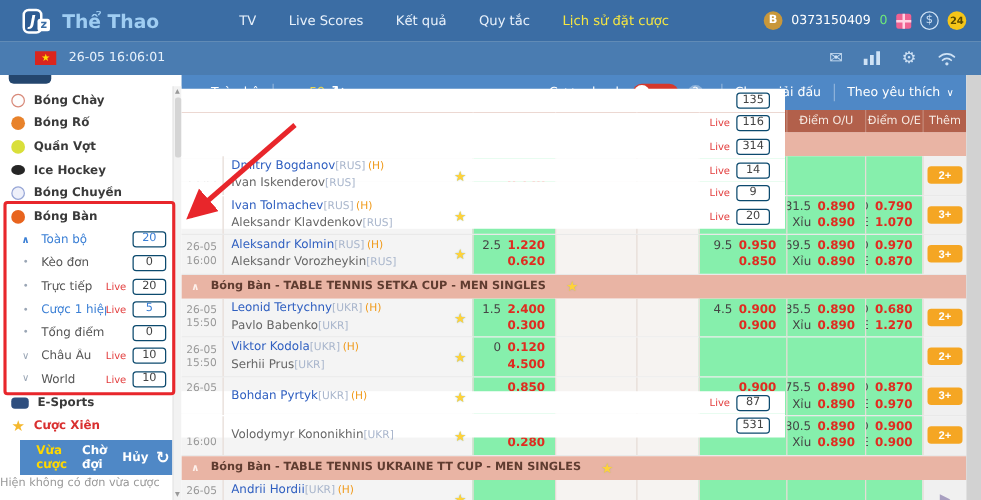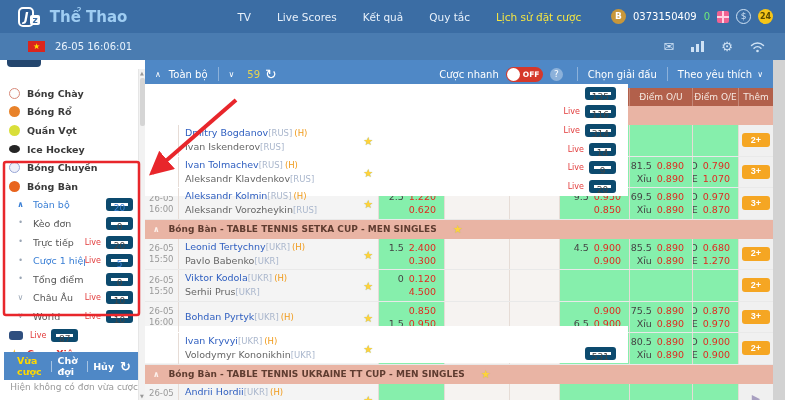--- a/index.html
+++ b/index.html
@@ -8,21 +8,21 @@
   font-family:"DejaVu Sans","Liberation Sans",sans-serif;font-size:10px}
 
 
 .topbar{height:33px;background:#3b6da4;display:flex;align-items:center;padding:0 12px;color:#fff}
 .logo{display:flex;align-items:center;margin-left:6px}
 .logo-j{display:inline-block;background:#2d5b92;border:2px solid #fff;border-radius:5px;
   color:#fff;font-weight:bold;font-style:italic;font-size:12px;padding:0 4px;line-height:16px}
 .logo-z{display:inline-block;background:#fff;color:#3b6da4;font-weight:bold;font-size:9px;
   border-radius:2px;padding:0 2px;margin-left:-4px;margin-top:7px;line-height:10px}
 .logo-title{color:#9fcdf2;font-weight:bold;font-size:15px;margin-left:10px}
-.nav{display:flex;gap:26px;margin-left:110px;font-size:10.5px;color:#e8f1fb}
+.nav{display:flex;gap:26px;margin-left:64px;font-size:10.5px;color:#e8f1fb}
 .nav span{cursor:pointer;white-space:nowrap}
 .nav .hl{color:#f5e642}
 .account{display:flex;align-items:center;gap:7px;margin-left:auto}
 .badge-b{width:15px;height:15px;border-radius:50%;background:#c8973a;color:#fff;font-size:9px;
   font-weight:bold;text-align:center;line-height:15px}
 .phone{font-size:10px;color:#fff}
 .balance{color:#6ee87a;font-size:10px}
 .gift{width:12px;height:12px;background:#f06292;border-radius:2px;position:relative}
 .gift::before{content:"";position:absolute;left:0;top:5px;width:12px;height:2px;background:#ffd3e2}
 .gift::after{content:"";position:absolute;left:5px;top:0;width:2px;height:12px;background:#ffd3e2}
@@ -39,50 +39,50 @@
 .sub-icons{margin-left:auto;display:flex;align-items:center;gap:17px;color:#cfe2f5;margin-right:6px}
 .sub-icons .gi{font-size:13px;line-height:1;cursor:pointer}
 .bars{display:flex;align-items:flex-end;gap:2px;height:11px;cursor:pointer}
 .bars i{display:block;width:3px;background:#cfe2f5}
 .bars i:nth-child(1){height:5px}.bars i:nth-child(2){height:8px}.bars i:nth-child(3){height:11px}
 
 
 .body{display:flex;height:340px}
 .sidebar{width:145px;background:#fff;position:relative;flex:none}
 .sb-frag{position:absolute;top:0;left:7px;width:34px;height:7px;background:#24466e;border-radius:0 0 4px 4px}
-.sb-rows{padding-top:24px}
+.sb-rows{padding-top:11px}
 .sb-row{height:18.6px;display:flex;align-items:center;padding:0 12px 0 9px;cursor:pointer}
 .sb-row.sub{padding-left:15px}
 .ic{width:11px;height:11px;margin-right:7px;flex:none;display:flex;align-items:center;
   justify-content:center;border-radius:50%;font-size:9px;line-height:1}
 .ic-baseball{background:#fdfdfd;border:1px solid #d88a7a}
 .ic-basketball{background:#e8822a}
 .ic-tennis{background:#d9df3a}
 .ic-puck{background:#252525;height:8px}
 .ic-volleyball{background:#eef0fa;border:1px solid #97a6d6}
 .ic-tabletennis{background:#e8641e}
 .ic-gamepad{background:#2f4f7f;width:14px;height:9px;border-radius:3px}
 .ic-star{color:#f5b82e;font-size:12px;background:none}
 .ic-chevup{color:#3a7fd5;font-weight:bold;background:none;font-size:8px}
 .ic-chevdown{color:#9aa6b5;background:none;font-size:8px}
 .ic-dot{color:#9aa6b5;background:none;font-size:8px}
 .sb-row .lbl{flex:1;font-size:9.5px;color:#555;white-space:nowrap;overflow:hidden}
 .sb-row.main .lbl{font-weight:bold;color:#3a3a3a}
 .sb-row.sel .lbl,.sb-row.sel .cnt{color:#3a7fd5}
 .sb-row.red .lbl{color:#d93030}
 .live{color:#e23b3b;font-size:8px;margin-right:5px}
-.cnt{min-width:27px;text-align:center;border:5px solid #0c4a6e;border-radius:3px;background:#fff;
+.cnt{min-width:27px;text-align:center;border:1px solid #0c4a6e;border-radius:3px;background:#fff;
   font-size:9px;color:#444;height:13px;line-height:11px;padding:0 2px}
-.bet-tabs{position:absolute;left:4px;right:7px;top:292px;height:22px;background:#4f88c6;display:flex;
+.bet-tabs{position:absolute;left:16px;right:7px;top:292px;height:22px;background:#4f88c6;display:flex;
   align-items:center;color:#fff;font-size:9.5px;font-weight:bold;padding:14px 7px}
 .bet-tabs .tab{cursor:pointer;padding:0 6px}
 .bet-tabs .tab.active{color:#ffd800}
 .bet-tabs .sep{width:1px;height:11px;background:rgba(255,255,255,.5)}
 .bet-tabs .rf{margin-left:auto;font-size:13px;cursor:pointer}
-.sb-empty{position:absolute;top:322px;left:0;right:7px;text-align:right;color:#999;font-size:9px}
+.sb-empty{position:absolute;top:322px;left:0;right:7px;text-align:left;color:#999;font-size:9px}
 .sb-scroll{position:absolute;right:0;top:9px;bottom:0;width:7px;background:#f2f2f2;border-left:1px solid #e6e6e6}
 .sb-scroll .ar{position:absolute;left:0;width:100%;text-align:center;font-size:5px;color:#999}
 .sb-scroll .up{top:1px}.sb-scroll .dn{bottom:1px}
 .sb-thumb{position:absolute;left:1px;top:9px;width:5px;height:48px;background:#d5d5d5;border-radius:2px}
 
 
 .main{width:628px;flex:none;background:#fff;overflow:hidden}
 .toolbar{height:28px;background:#4f88c6;display:flex;align-items:center;color:#fff;padding:0 10px;font-size:10px}
 .tb-chev{font-size:8px;margin-right:8px;cursor:pointer}
 .tb-div{width:1px;height:14px;background:rgba(255,255,255,.35);margin:0 10px}
@@ -119,21 +119,21 @@
 .cc{color:#a9b6cc;font-size:8.5px}
 .ht{color:#f09a1a;font-size:8.5px;margin-left:2px}
 .star{position:absolute;right:5px;top:50%;transform:translateY(-42%);color:#ffd23a;font-size:11px;
   text-shadow:0 0 1px #7a9;cursor:pointer}
 .c-odds{cursor:pointer}
 .hiep_hdp,.diem_hdp,.diem_ou,.diem_oe{background:#86efac}
 .hiep_ou,.hiep_ml{background:#f6f3f1}
 .c-more{background:#f0f0f0;align-items:center}
 .oline{display:flex;justify-content:flex-end;gap:5px;padding-right:8px;line-height:13px}
 .hv{color:#444}
-.ov{color:#e02b20;font-weight:normal}
+.ov{color:#e02b20;font-weight:bold}
 .more-btn{width:28px;height:14px;background:#f5a623;border:none;border-radius:3px;color:#fff;
   font-size:9px;font-weight:bold;line-height:13px;text-align:center;cursor:pointer}
 .play{color:#a89fc0;font-size:11px;cursor:pointer}
 
 .annotation{position:absolute;left:0;top:0;pointer-events:none;z-index:50}
 </style>
 </head>
 <body>
 
 <div class="app">
@@ -254,20 +254,21 @@
             <span class="cnt">10</span>
           </div>
           <div class="sb-row sub">
             <span class="ic ic-chevdown">∨</span>
             <span class="lbl">World</span>
             <span class="live">Live</span>
             <span class="cnt">10</span>
           </div>
           <div class="sb-row main">
             <span class="ic ic-gamepad"></span>
+            <span class="lbl">E-Sports</span>
             <span class="live">Live</span>
             <span class="cnt">87</span>
           </div>
           <div class="sb-row main red">
             <span class="ic ic-star">★</span>
             <span class="lbl">Cược Xiên</span>
             <span class="cnt">531</span>
           </div>
         </div>
       <div class="bet-tabs">
@@ -605,21 +606,20 @@
             <div class="cell c-more">
               <button class="more-btn">3+</button>
             </div>
           </div>
           <div class="mrow">
             <div class="cell c-time">
               <div>26-05</div>
               <div>16:00</div>
             </div>
             <div class="cell c-teams">
-              <div class="t1"><span class="nm">Ivan Kryvyi</span><span class="cc">[UKR]</span><span class="ht">(H)</span></div>
               <div class="t2"><span class="nm">Volodymyr Kononikhin</span><span class="cc">[UKR]</span></div>
               <span class="star">★</span>
             </div>
             <div class="cell c-odds hiep_hdp">
               <div class="oline">
                 <span class="hv">0</span>
                 <span class="ov">2.500</span>
               </div>
               <div class="oline">
                 <span class="hv"></span>

